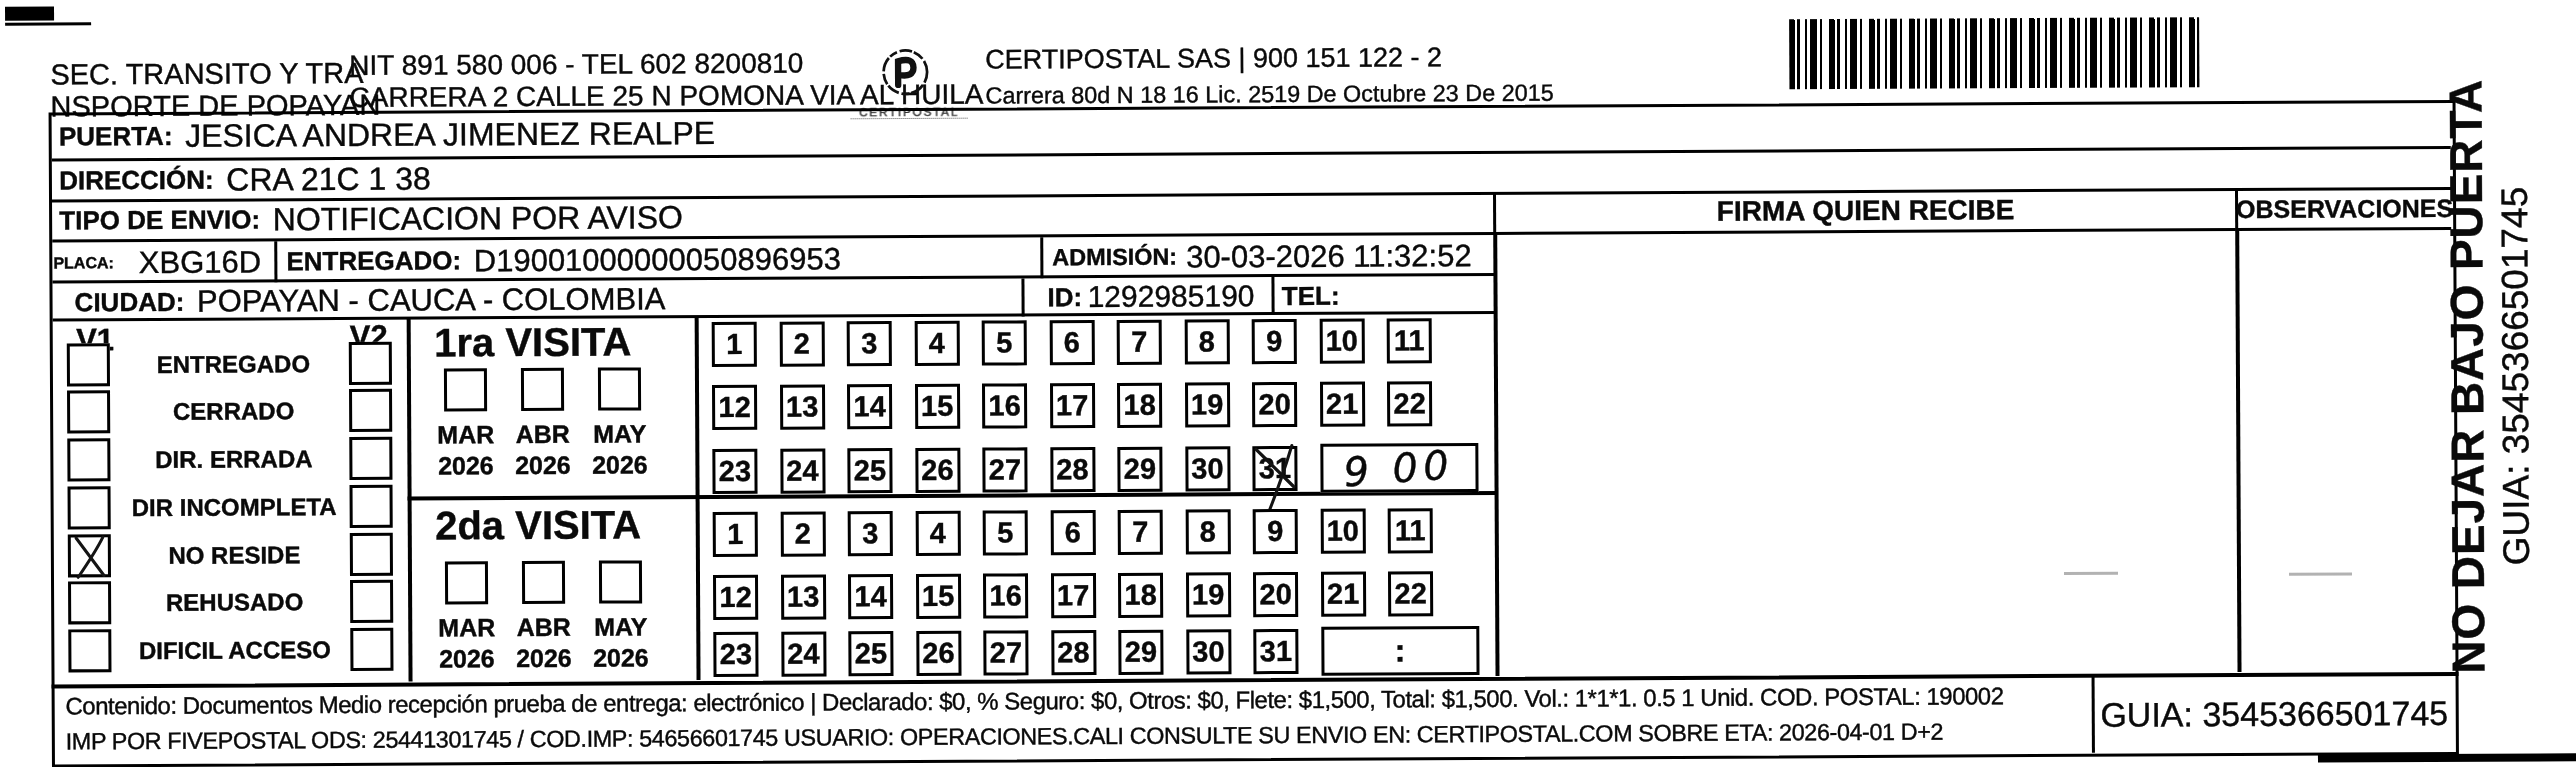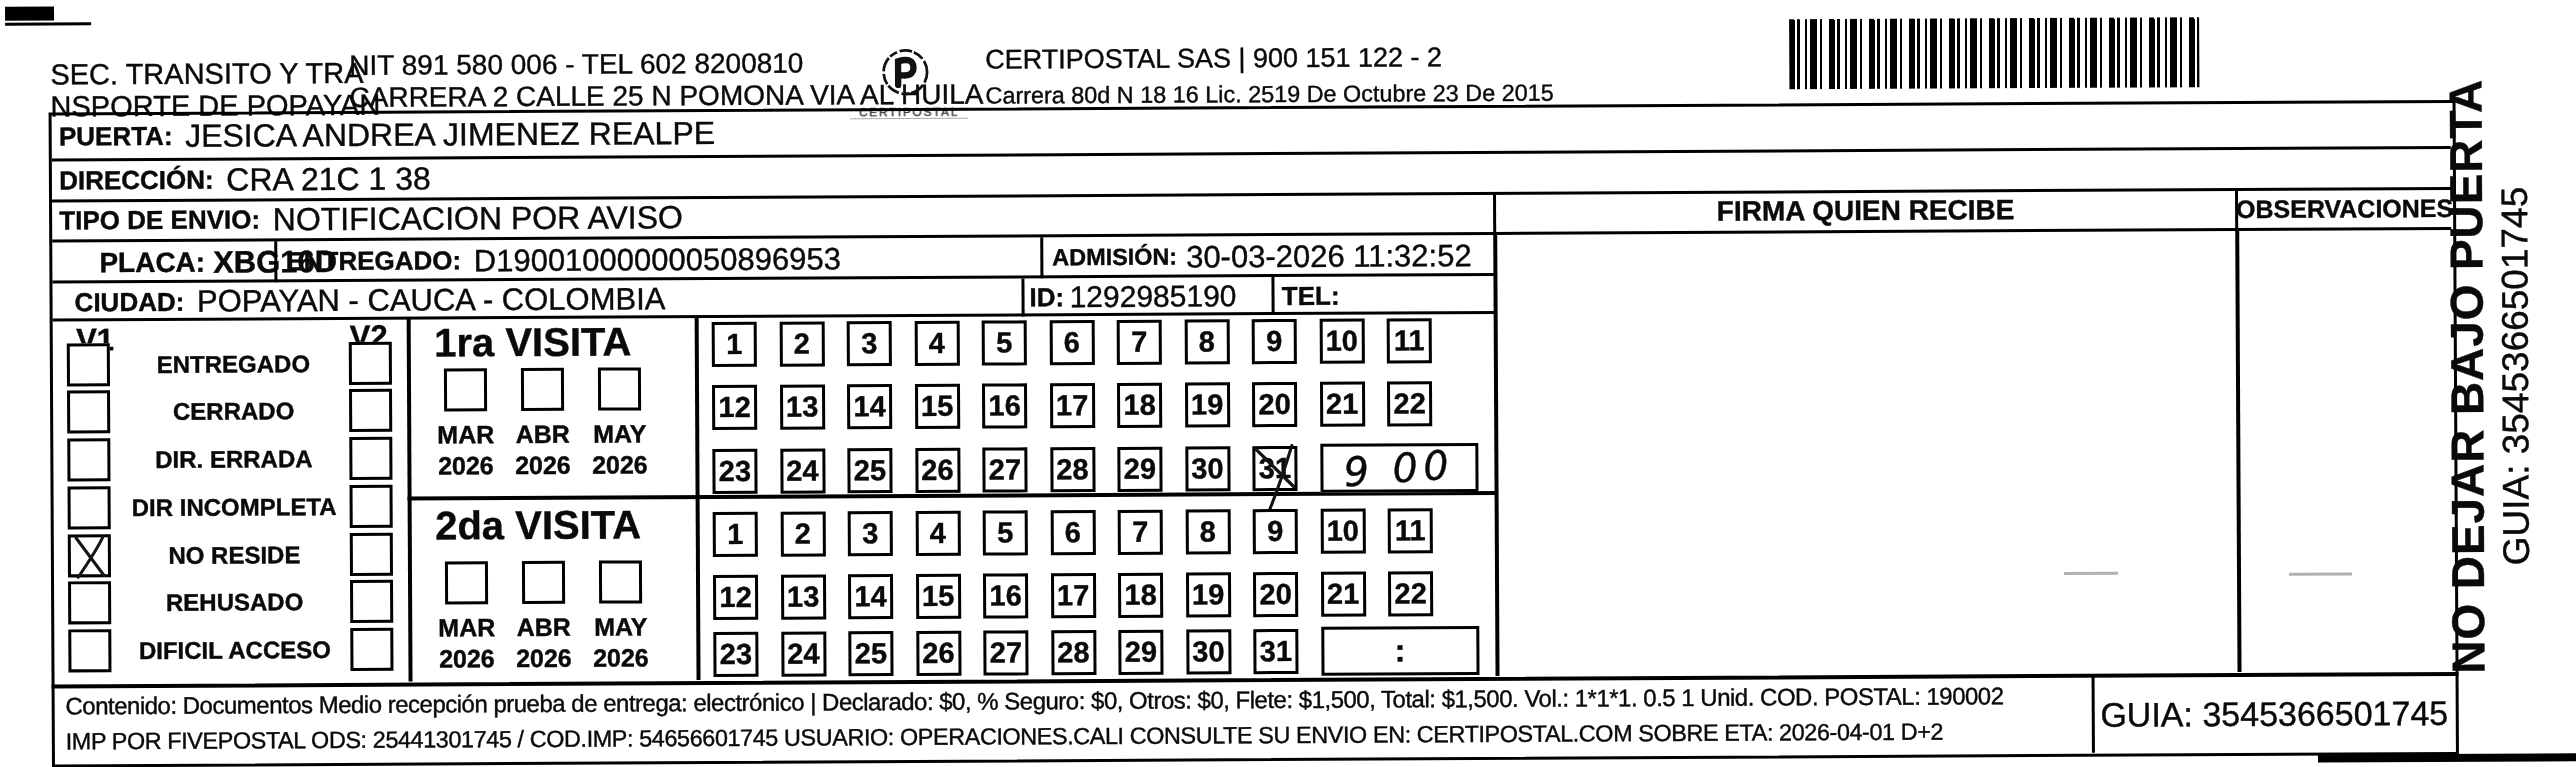--- a/index.html
+++ b/index.html
@@ -111,39 +111,39 @@
     <div class="frow" style="top:86px;height:41px;width:1444px;">
       <span class="lbl" style="margin-left:7.2px;">TIPO DE ENVIO:</span>
       <span class="val">NOTIFICACION POR AVISO</span>
     </div>
 
     <div class="panel-hdr" style="left:1441px;top:86px;width:742px;height:41px;font-size:28px;">FIRMA QUIEN RECIBE</div>
     <div class="panel-hdr" style="left:2183px;top:86px;width:216px;height:41px;font-size:25px;">OBSERVACIONES</div>
 
     <div class="frow" style="top:127px;height:41px;width:1444px;"></div>
     <div class="hcell" style="left:0;top:127px;width:222px;height:41px;">
-      <span class="lbl" style="margin-left:7px;font-size:28px;padding-left:40px;">PLACA:</span>
-      <span class="val" style="font-size:31px;margin-left:8px;font-weight:bold;">XBG16D</span>
+      <span class="lbl" style="margin-left:1px;font-size:16px;">PLACA:</span>
+      <span class="val" style="font-size:31px;margin-left:25px;">XBG16D</span>
     </div>
     <div class="hcell" style="left:222px;top:127px;width:766px;height:41px;border-left:3.6px solid #000;">
       <span class="lbl" style="margin-left:9px;">ENTREGADO:</span>
       <span class="val" style="font-size:31px;">D19001000000050896953</span>
     </div>
     <div class="hcell" style="left:988px;top:127px;width:457px;height:41px;border-left:3.6px solid #000;">
       <span class="lbl" style="margin-left:9px;font-size:23.4px;">ADMISIÓN:</span>
       <span class="val" style="font-size:31px;margin-left:9px;">30-03-2026 11:32:52</span>
     </div>
 
     <div class="frow" style="top:168px;height:38px;width:1444px;"></div>
     <div class="hcell" style="left:0;top:168px;width:969px;height:38px;">
       <span class="lbl" style="margin-left:22px;">CIUDAD:</span>
       <span class="val" style="font-size:31px;">POPAYAN - CAUCA - COLOMBIA</span>
     </div>
     <div class="hcell" style="left:969px;top:168px;width:250px;height:38px;border-left:3.6px solid #000;">
-      <span class="lbl" style="margin-left:5px;">ID:</span>
+      <span class="lbl" style="margin-left:23px;">ID:</span>
       <span class="val" style="font-size:30px;margin-left:5.4px;">1292985190</span>
     </div>
     <div class="hcell" style="left:1219px;top:168px;width:225px;height:38px;border-left:3.6px solid #000;">
       <span class="lbl" style="margin-left:7.2px;">TEL:</span>
       <span class="val"></span>
     </div>
 
     <div class="cellline" style="left:1441px;top:127px;width:3.6px;height:441px;"></div>
     <div class="cellline" style="left:2183px;top:127px;width:3.6px;height:441px;"></div>
     <div class="artifact" style="left:2010px;top:467px;width:54px;"></div>

